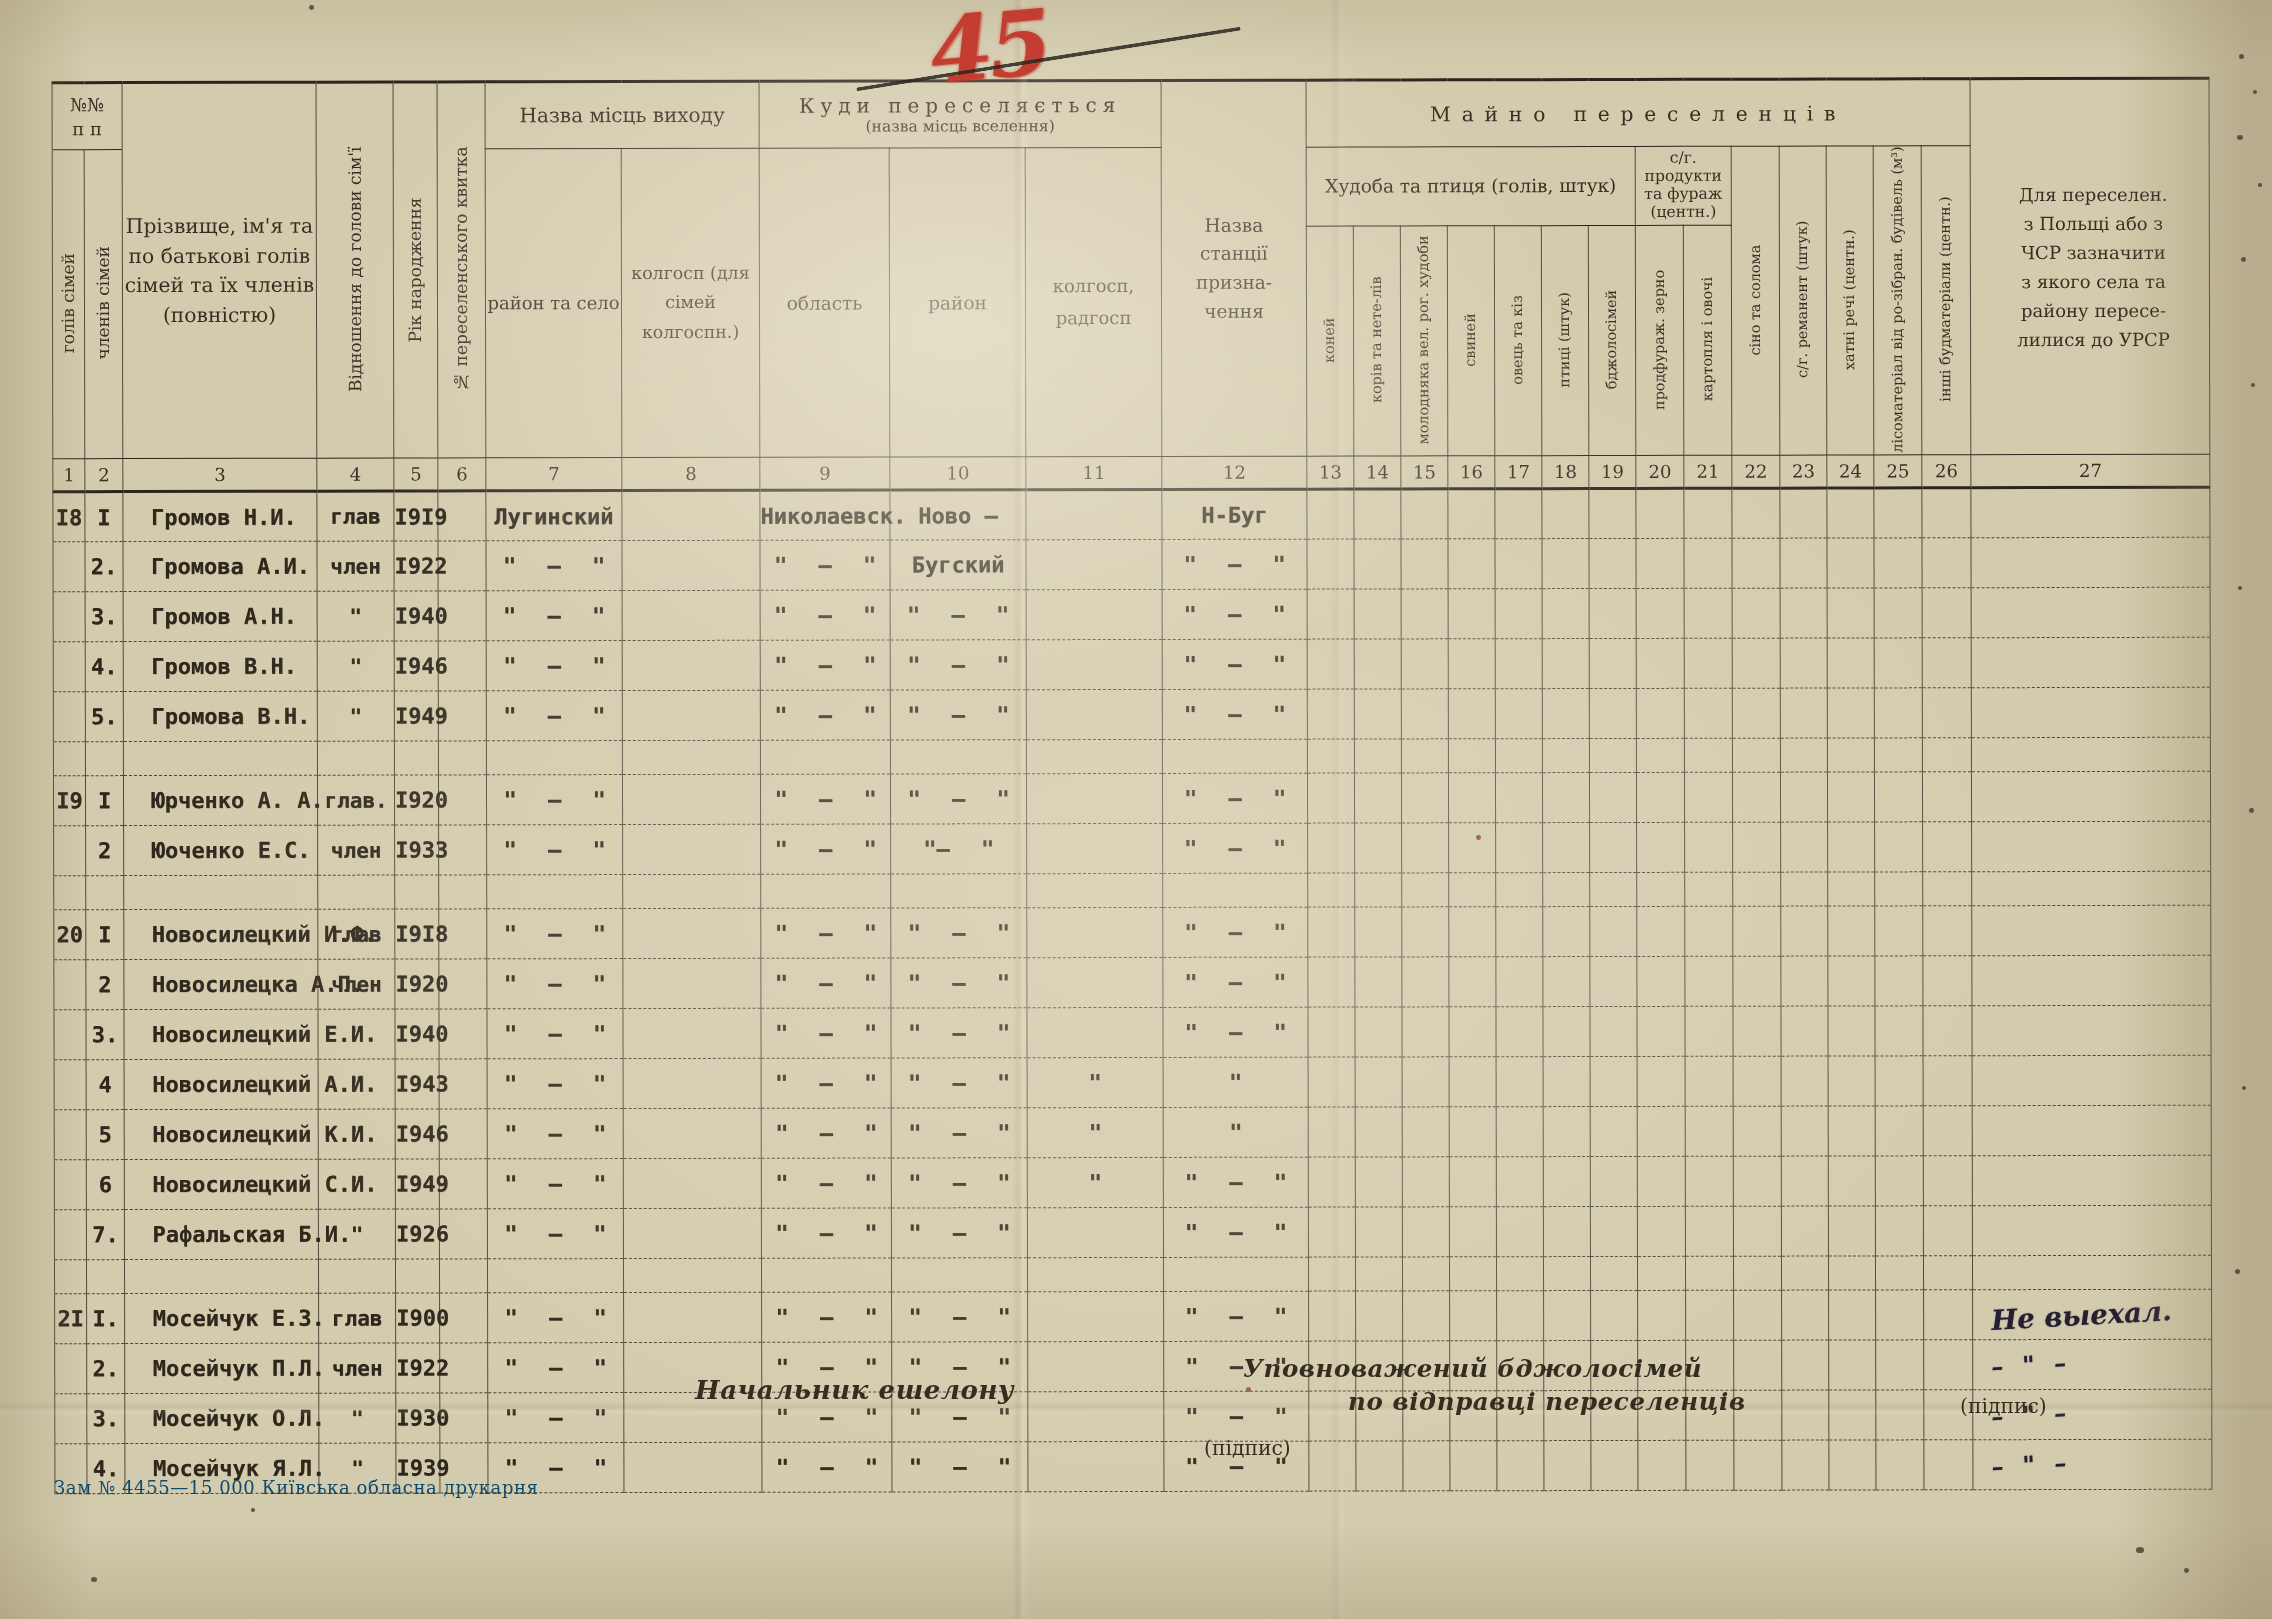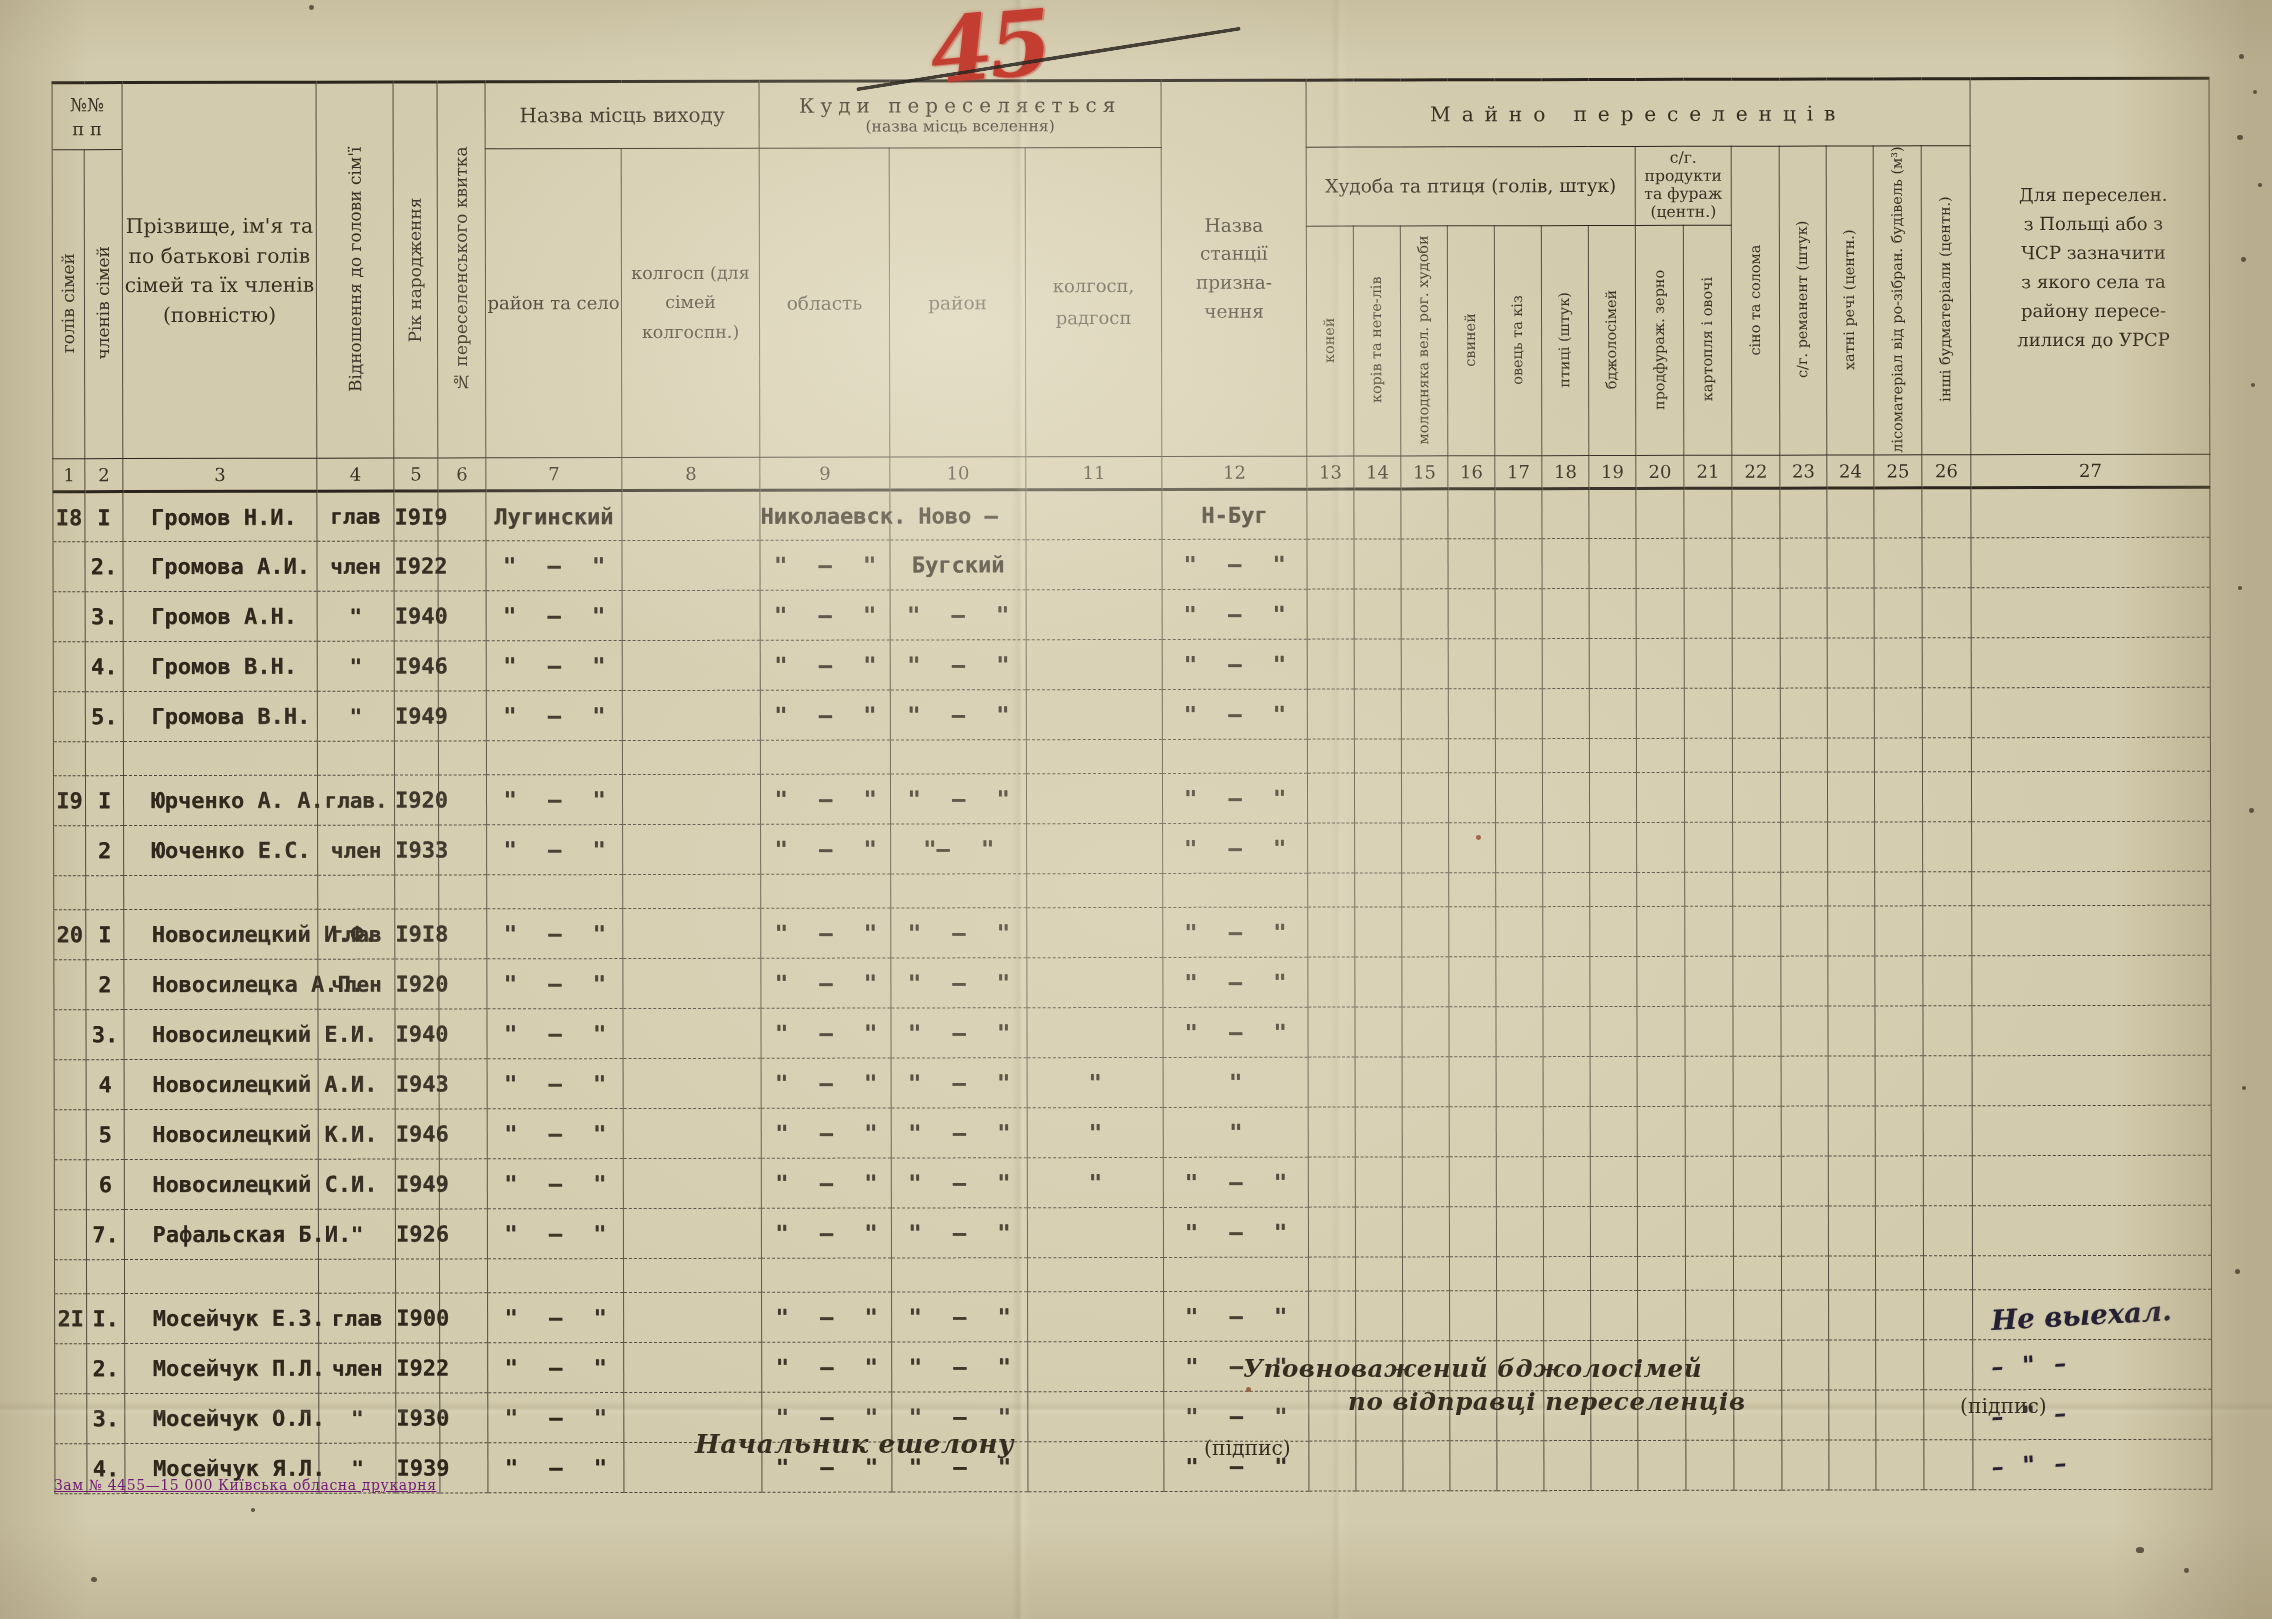--- a/index.html
+++ b/index.html
@@ -98,23 +98,23 @@
     text-shadow:0 0 1.2px rgba(36,31,51,0.5);white-space:nowrap;
   }
   .hw.dittohw{font-size:24px;word-spacing:10.8px;}
 
   
   .ftext{position:absolute;z-index:6;color:#352d20;}
   .it{font-style:italic;font-weight:bold;font-family:"DejaVu Serif",serif;}
   .f-official1{left:1243px;top:1354px;font-size:24.5px;letter-spacing:0.6px;}
   .f-official2{left:1348px;top:1387px;font-size:24.5px;letter-spacing:0.6px;}
   .f-sig-r{left:1960px;top:1394px;font-size:20.3px;font-style:normal;}
-  .f-chief{left:695px;top:1429px;font-size:26px;letter-spacing:0.6px;}
+  .f-chief{left:695px;top:1375px;font-size:26px;letter-spacing:0.6px;}
   .f-sig-m{left:1204px;top:1436px;font-size:20.3px;}
-  .f-imprint{left:54px;top:1477px;font-size:14px;letter-spacing:0.6px;color:#701a75;text-decoration:underline;}
+  .f-imprint{left:54px;top:1477px;font-size:18px;letter-spacing:0.6px;color:#0c4a6e;}
 </style>
 </head>
 <body>
 
 <div class="page">
 
   <div class="pagenum">45</div>
   <div class="pagenum-strike"></div>
 
   <table class="tbl">

